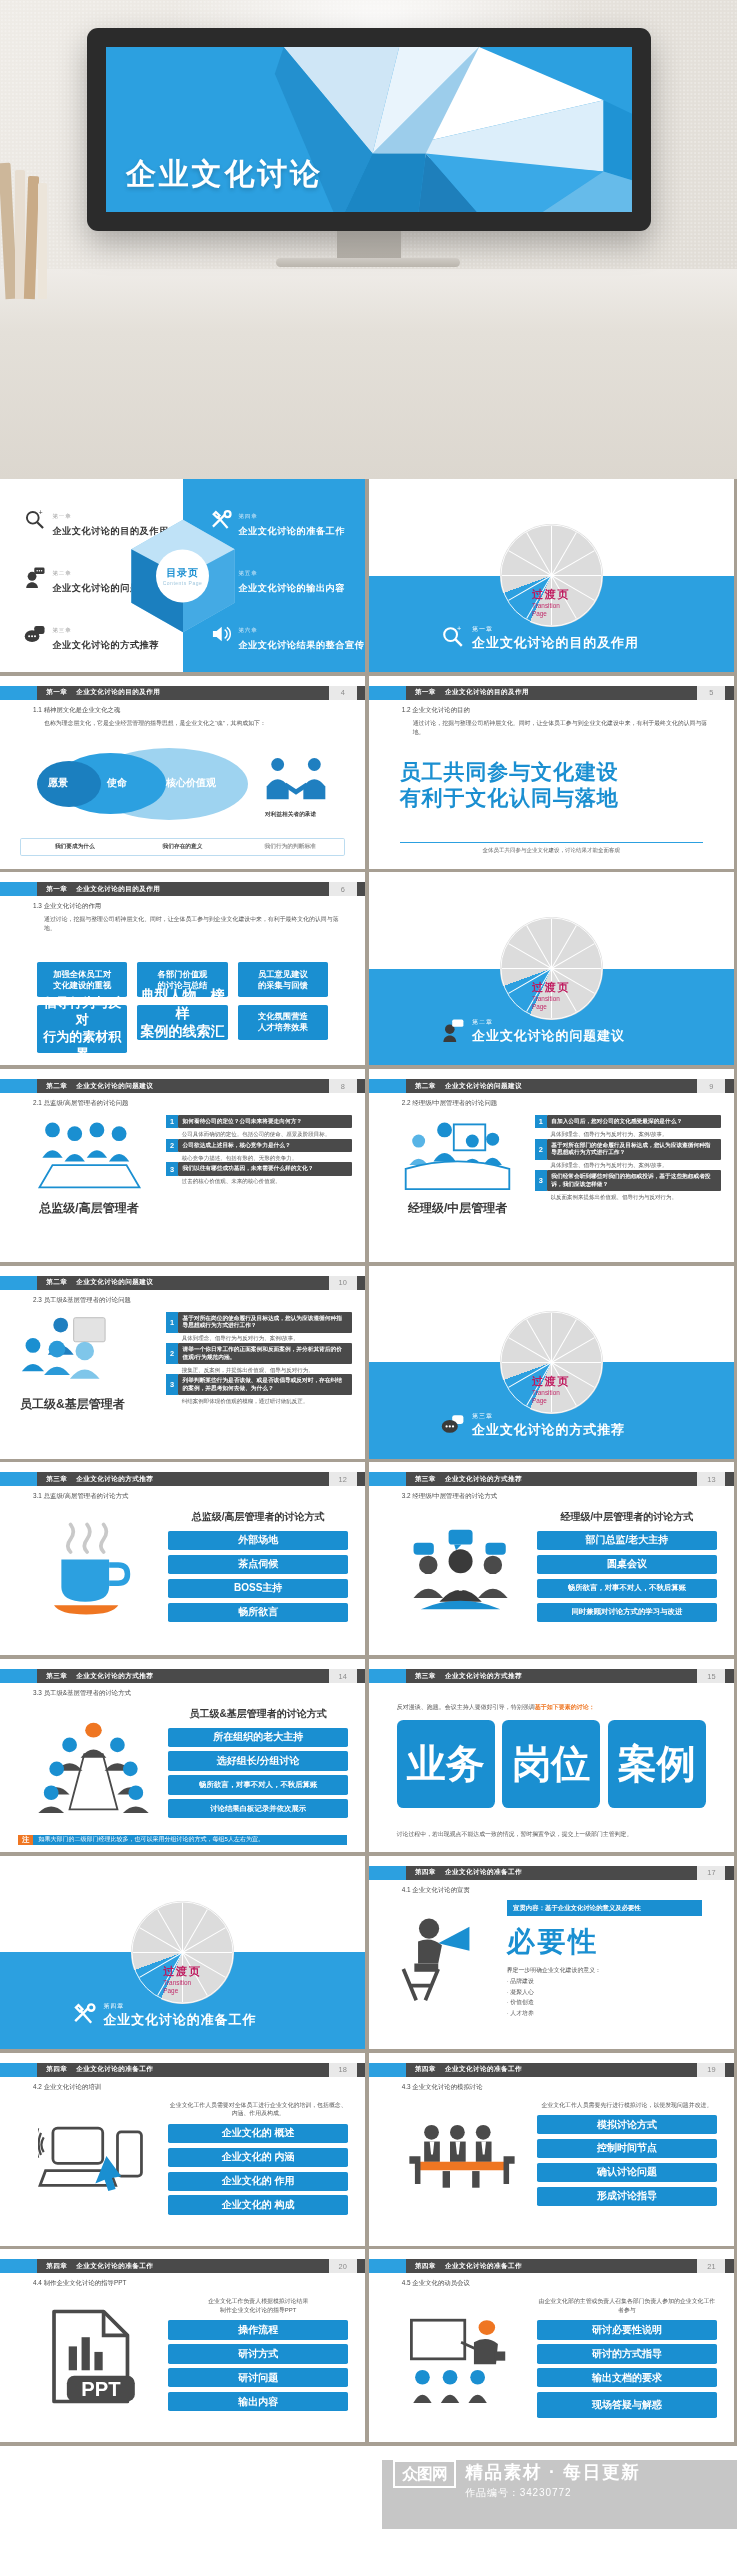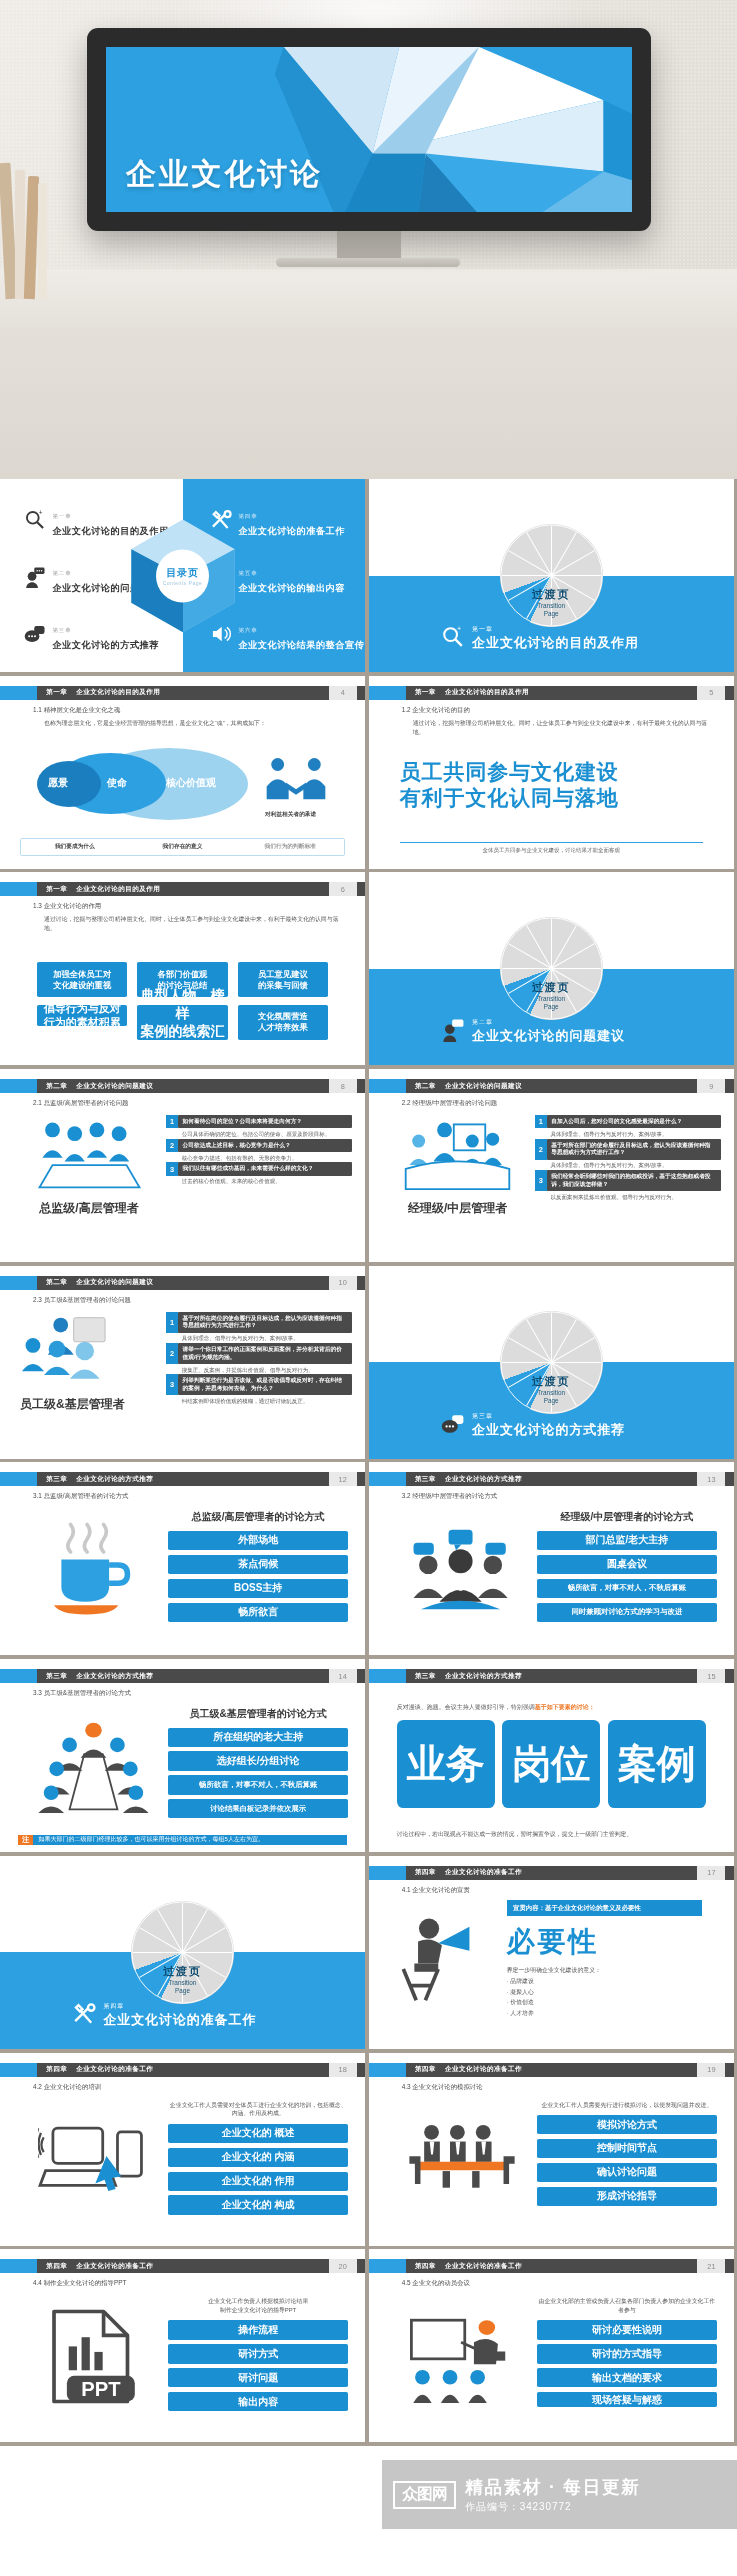--- a/index.html
+++ b/index.html
@@ -66,21 +66,21 @@
   .qrow{display:flex;margin-bottom:0.9px;}
 
   
   .trans-top{position:absolute;top:0;left:0;width:100%;height:50%;background:#fff;}
   .trans-bot{position:absolute;top:50%;left:0;width:100%;height:50%;background:#2ca0e0;}
   .pie{position:absolute;left:50%;top:50%;transform:translate(-50%,-50%);
        width:103px;height:103px;border-radius:50%;
        background:conic-gradient(#dcdcdc 0deg 205deg,#2ca0e0 205deg 250deg,#dcdcdc 250deg 360deg);}
   .pie .spokes{position:absolute;inset:0;border-radius:50%;}
   .pie-label{position:absolute;left:50%;top:56%;transform:translateX(-50%);
-             text-align:center;color:#0c4a6e;z-index:5;}
+             text-align:left;color:#be185d;z-index:5;}
   .pie-label .zh{font-size:11px;font-weight:bold;letter-spacing:1.8px;}
   .pie-label .en{font-size:6.4px;opacity:.9;line-height:1.25;}
   .trans-foot{position:absolute;left:72px;bottom:20px;display:flex;align-items:flex-end;color:#fff;}
   .trans-foot .ch{font-size:6px;margin-bottom:0.9px;letter-spacing:0.9px;}
   .trans-foot .tt{font-size:13px;font-weight:bold;letter-spacing:0.9px;}
 
   
   .toc{position:absolute;inset:0;display:flex;}
   .toc .lft{width:50%;background:#fff;}
   .toc .rgt{width:50%;background:#2ca0e0;}
@@ -91,21 +91,21 @@
   .toc-tx-w{color:#fff;}
   .hexwrap{position:absolute;left:50%;top:50%;transform:translate(-50%,-50%);
            width:111px;height:120px;}
   .hexcircle{position:absolute;left:50%;top:50%;transform:translate(-50%,-50%);
      width:53px;height:53px;border-radius:50%;background:#fff;
      display:flex;flex-direction:column;align-items:center;justify-content:center;z-index:4;}
   .hexcircle .zh{font-size:10px;font-weight:bold;color:#1a8fd1;letter-spacing:0.9px;}
   .hexcircle .en{font-size:5px;color:#9fc6dd;letter-spacing:0.5px;}
 
   .wm{position:absolute;left:382px;top:2460px;width:355px;height:69px;
-      background:rgba(120,120,120,.42);display:flex;align-items:center;
+      background:rgba(120,120,120,.42);display:flex;
       padding-left:11px;color:#fff;}
   .wm-logo{width:63px;height:28px;border:2.8px solid #fff;display:flex;
       align-items:center;justify-content:center;font-size:15.7px;font-weight:bold;letter-spacing:-0.9px;}
   .wm-tx{margin-left:9.2px;}
   .wm-tx .l1{font-size:17.5px;font-weight:bold;letter-spacing:1.8px;}
   .wm-tx .l2{font-size:10px;letter-spacing:0.9px;margin-top:1.8px;}
 </style>
 </head>
 <body>
 
@@ -316,21 +316,21 @@
     </div>
     <div class="pg">6</div>
     <div class="cap"></div>
   </div>
       <div class="sub">1.3  企业文化讨论的作用</div>
        <div class="body-txt">通过讨论，挖掘与整理公司精神层文化。同时，让全体员工参与到企业文化建设中来，有利于最终文化的认同与落地。</div>
        <div style="position:absolute;left:37px;right:37px;top:90px;display:grid;grid-template-columns:repeat(3,1fr);gap:7.4px 10px">
          <div class="blue-box" style="height:35px;font-size:8.3px;line-height:1.3">加强全体员工对<br>文化建设的重视</div>
         <div class="blue-box" style="height:35px;font-size:8.3px;line-height:1.3">各部门价值观<br>的讨论与总结</div>
         <div class="blue-box" style="height:35px;font-size:8.3px;line-height:1.3">员工意见建议<br>的采集与回馈</div>
-        <div class="blue-box" style="height:21px;font-size:11px;line-height:1.3">倡导行为与反对<br>行为的素材积累</div>
+        <div class="blue-box" style="height:48px;font-size:13px;line-height:1.3">倡导行为与反对<br>行为的素材积累</div>
         <div class="blue-box" style="height:35px;font-size:14px;line-height:1.3">典型人物、榜样<br>案例的线索汇总</div>
         <div class="blue-box" style="height:35px;font-size:8.3px;line-height:1.3">文化氛围营造<br>人才培养效果</div>
        </div>
     </div>
     <div class="slide">
       <div class="trans-top"></div>
       <div class="trans-bot"></div>
       <div style="position:absolute;left:50%;top:50%;transform:translate(-50%,-50%);width:103px;height:103px;">
         <div class="pie">
           <svg class="spokes" viewBox="0 0 112 112">
@@ -893,21 +893,21 @@
             <path d="M72 100 q10-18 20 0z" fill="#4a4a4a"></path>
           </g>
         </svg>
       </div>
        <div style="position:absolute;left:168px;right:16.6px;top:48px">
 
          <div style="text-align:center;font-size:5.9px;color:#555;line-height:1.5;margin-bottom:5.5px">由企业文化部的主管或负责人召集各部门负责人参加的企业文化工作者参与</div>
          <div class="blue-box" style="height:19.3px;margin-bottom:4.6px;font-size:10px">研讨必要性说明</div>
         <div class="blue-box" style="height:19.3px;margin-bottom:4.6px;font-size:10px">研讨的方式指导</div>
         <div class="blue-box" style="height:19.3px;margin-bottom:4.6px;font-size:10px">输出文档的要求</div>
-        <div class="blue-box" style="height:15px;margin-bottom:1px;font-size:10px">现场答疑与解惑</div>
+        <div class="blue-box" style="height:26px;margin-bottom:1px;font-size:10px">现场答疑与解惑</div>
        </div>
        </div>
   </div>
 
 <div class="wm">
   <div class="wm-logo">众图网</div>
   <div class="wm-tx">
     <div class="l1">精品素材 · 每日更新</div>
     <div class="l2">作品编号：34230772</div>
   </div>

